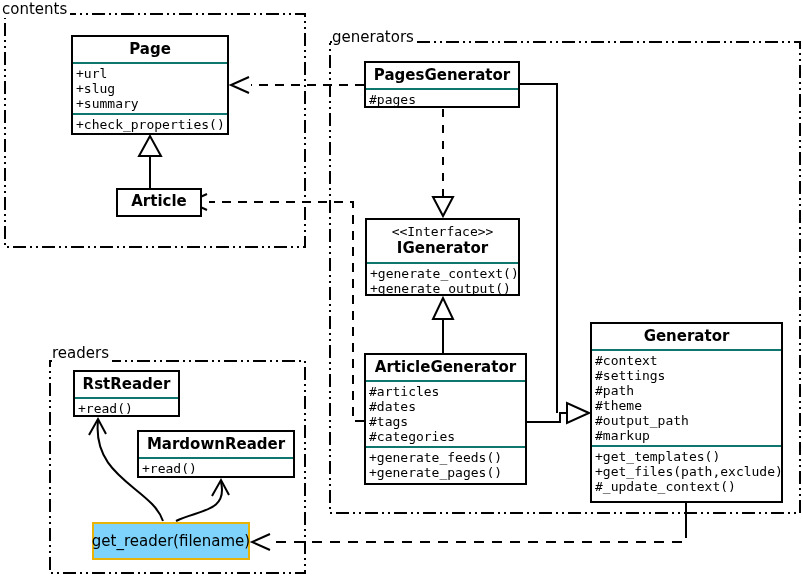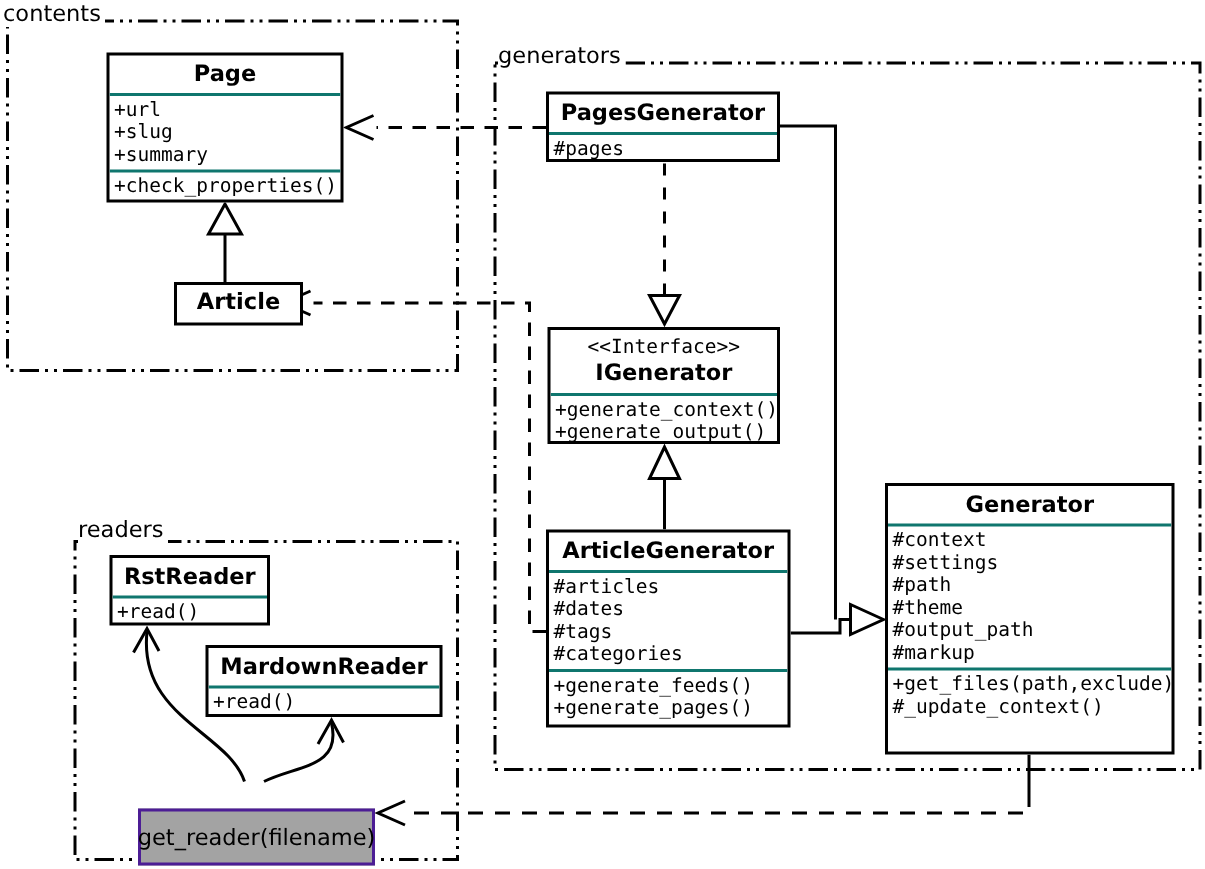--- a/index.html
+++ b/index.html
@@ -26,24 +26,24 @@
     font-size:13px; line-height:15px; text-align:center; padding-top:4px;
     white-space:nowrap;
   }
   .uml-title2 { font-weight:bold; font-size:15px; line-height:19px; text-align:center; padding-bottom:4px; white-space:nowrap; }
   .uml-sec {
     border-top:2px solid #0f766e; padding:2px 3px;
     font-family:"DejaVu Sans Mono", monospace; font-size:13px; line-height:15px;
   }
   .uml-line { white-space:pre; }
   .plain-box {
-    position:absolute; box-sizing:border-box; background:#a3a3a3;
-    border:2px solid #4c1d95; z-index:2;
+    position:absolute; box-sizing:border-box; background:#7dd3fc;
+    border:2px solid #eab308; z-index:2;
     display:flex; align-items:center; justify-content:center;
-    font-size:15px; white-space:nowrap;margin-top:17px;
+    font-size:15px; white-space:nowrap;
   }
 </style>
 </head>
 <body>
 
 <div id="canvas">
 
   <svg width="803" height="579" viewBox="0 0 803 579">
 
     <rect x="5" y="14" width="300" height="233" fill="none" stroke="#000" stroke-width="2" stroke-dasharray="13 4 2 4 2 4"></rect>
@@ -134,20 +134,21 @@
     <div class="uml-title">Generator</div>
     <div class="uml-sec">
       <div class="uml-line">#context</div>
       <div class="uml-line">#settings</div>
       <div class="uml-line">#path</div>
       <div class="uml-line">#theme</div>
       <div class="uml-line">#output_path</div>
       <div class="uml-line">#markup</div>
     </div>
     <div class="uml-sec">
+      <div class="uml-line">+get_templates()</div>
       <div class="uml-line">+get_files(path,exclude)</div>
       <div class="uml-line">#_update_context()</div>
     </div>
   </div>
 
   <div class="uml-class" style="left:73px; top:370px; width:107px; height:47px;">
     <div class="uml-title">RstReader</div>
     <div class="uml-sec">
       <div class="uml-line">+read()</div>
     </div>

